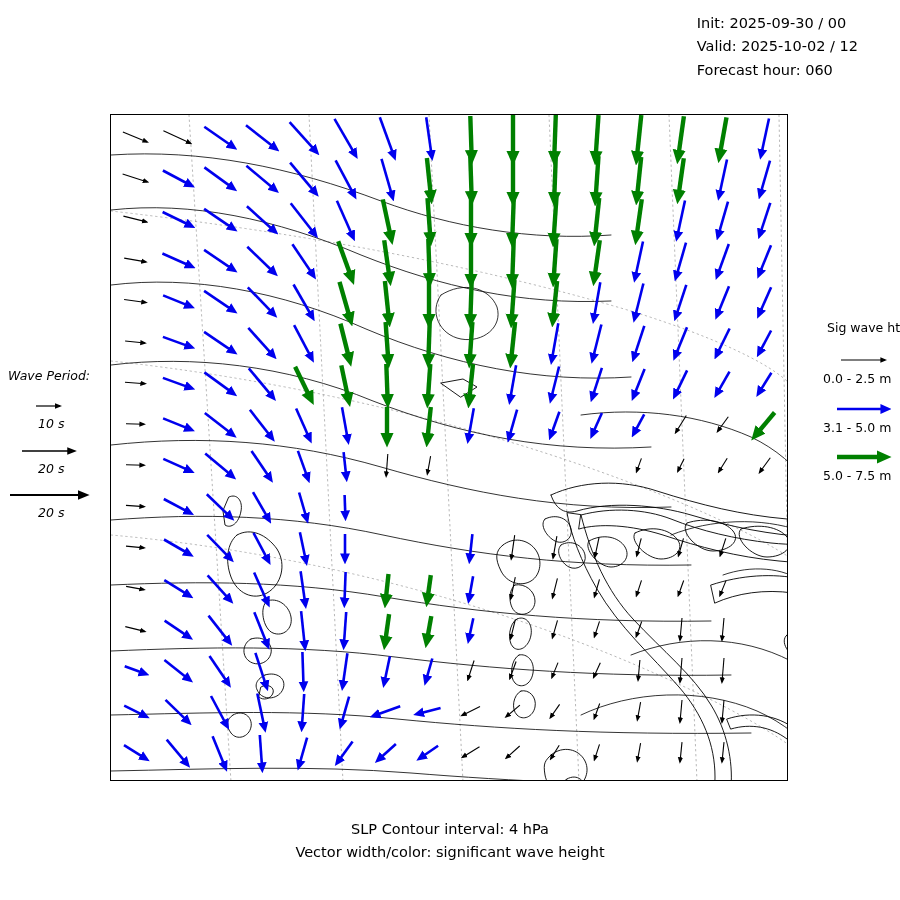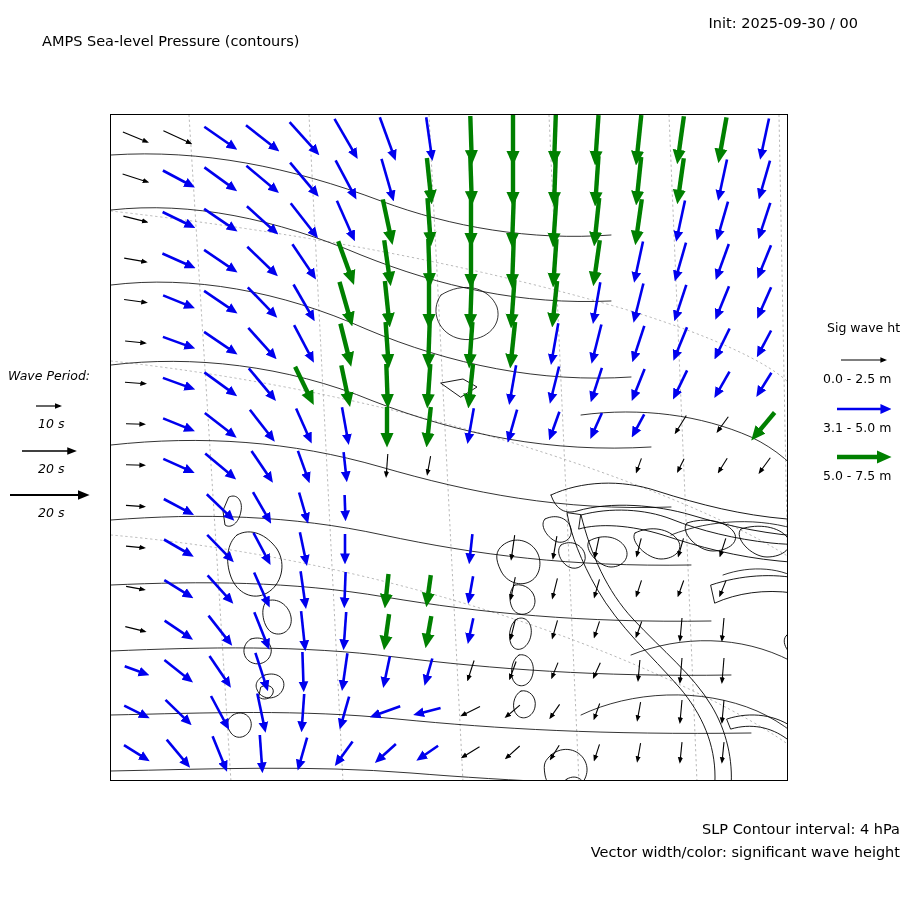--- a/index.html
+++ b/index.html
@@ -43,32 +43,33 @@
   .legend-left{
     position:absolute;left:8px;top:368px;
     font-size:12.5px;line-height:1.3;font-style:italic;
   }
   .legend-left .ttl{margin-bottom:14px;}
   .legend-left .lbl{margin:2px 0 10px 30px;}
   .legend-left svg{display:block;}
 
   .footer{
     position:absolute;left:0;right:0;top:818px;
-    text-align:right;font-size:14.5px;line-height:1.62;
+    text-align:center;font-size:14.5px;line-height:1.62;
   }
 </style>
 </head>
 <body>
 
 <div class="hdr-left">
-  <div>AMPS Sea-level Pressure (contours)</div>
 </div>
 
 <div class="hdr-right">
   <div>Init: 2025-09-30 / 00</div>
+  <div>Valid: 2025-10-02 / 12</div>
+  <div>Forecast hour: 060</div>
 </div>
 
 <div id="map-frame">
   <svg id="map-svg" width="676" height="665" viewBox="0 0 676 665">
     <defs>
       <marker id="ahK" viewBox="0 0 10 10" refX="7" refY="5" markerWidth="6" markerHeight="6" orient="auto-start-reverse">
         <path d="M0,1 L10,5 L0,9 z" fill="#000000"></path>
       </marker>
       <marker id="ahB" viewBox="0 0 10 10" refX="6" refY="5" markerWidth="4.2" markerHeight="4.2" orient="auto-start-reverse">
         <path d="M0,0.5 L10,5 L0,9.5 z" fill="#0000ee"></path>

